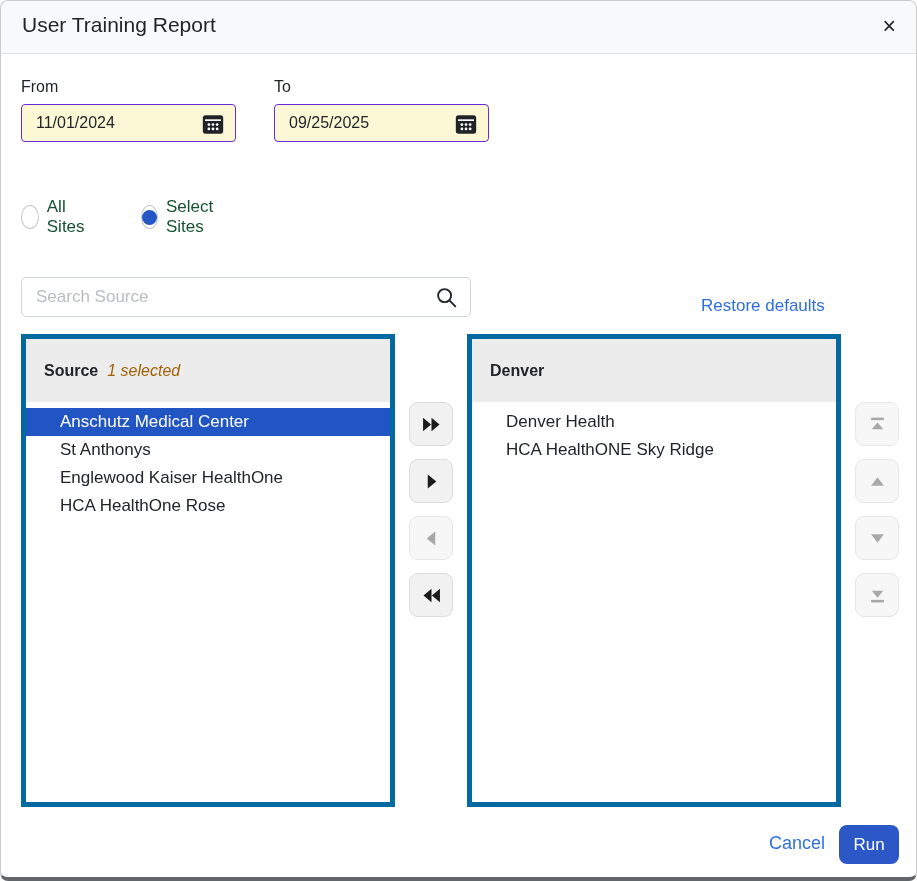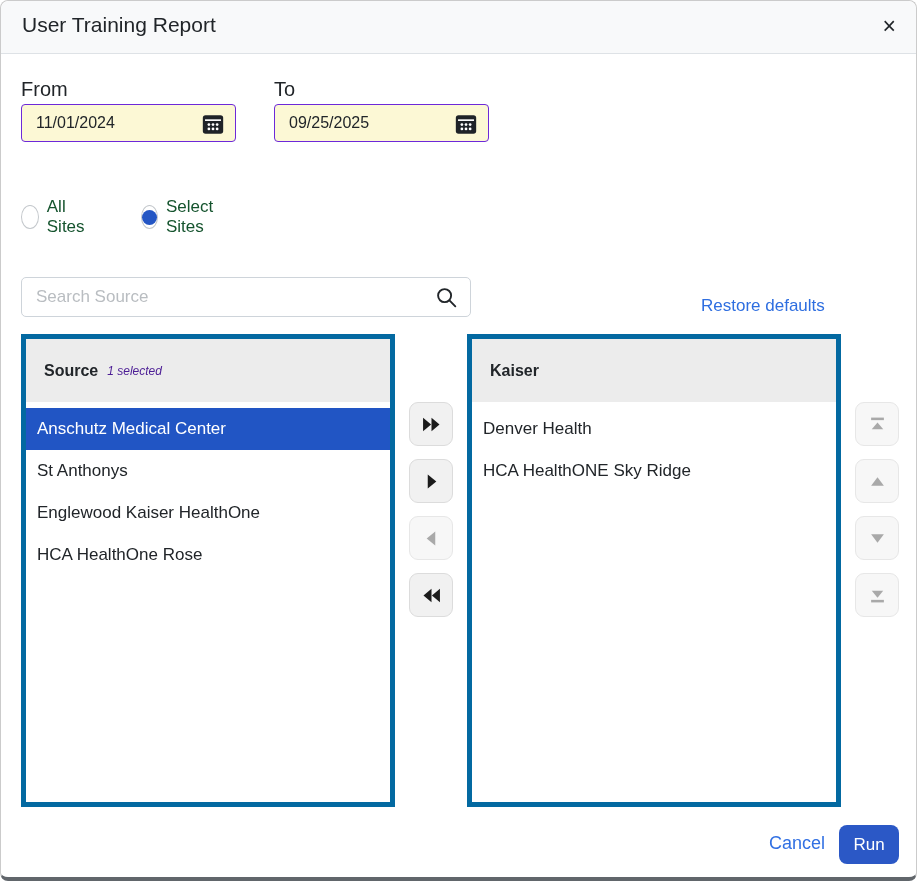--- a/index.html
+++ b/index.html
@@ -29,21 +29,21 @@
     font-size:21px; color:#212529;
   }
   .close-btn {
     position:absolute; right:20px; top:11px;
     font-size:23px; line-height:28px; color:#212529;
     background:none; border:none; cursor:pointer;
     font-family:"Liberation Sans", sans-serif;
   }
 
   
-  .field-label { position:absolute; font-size:20px; color:#212529; }
+  .field-label { position:absolute; font-size:16px; color:#212529; }
   .label-from { left:20px; top:77px; }
   .label-to   { left:273px; top:77px;text-align:center; }
   .date-field {
     position:absolute; top:103px; height:38px; width:215px;
     background:#fcf8d5; border:1px solid #6d28d9; border-radius:4px;
   }
   .date-from { left:20px; }
   .date-to   { left:273px; }
   .date-input {
     position:absolute; left:0; top:0; width:100%; height:100%;
@@ -92,25 +92,25 @@
     border:5px solid #0369a1; background:#fff;
   }
   .panel-source { left:20px; }
   .panel-target { left:466px; }
   .panel-header {
     height:66px; background:#ececec;
     display:flex; align-items:center; padding-left:18px;
     border-bottom:3px solid #fff;
   }
   .panel-title { font-size:16px; font-weight:bold; color:#212529; }
-  .panel-count { font-size:12px; font-style:italic; color:#4c1d95; margin-left:9px; }
+  .panel-count { font-size:16px; font-style:italic; color:#a16207; margin-left:9px; }
   .panel-list { position:absolute; top:69px; left:0; right:0; bottom:0; overflow:hidden; }
   .list-row {
-    height:42px; display:flex; align-items:center;
-    padding-left:11px; font-size:17px; color:#212529; cursor:pointer;
+    height:28px; display:flex; align-items:center;
+    padding-left:34px; font-size:17px; color:#212529; cursor:pointer;
     background:#fff;
   }
   .list-row.selected { background:#2155c4; color:#fff; }
 
   
   .sq-btn {
     position:absolute; width:44px; height:44px;
     background:#f1f1f1; border:1px solid #dcdcdc; border-radius:9px;
     display:flex; align-items:center; justify-content:center;
     cursor:pointer; color:#1b1b1b;
@@ -233,21 +233,21 @@
   </button>
   <button class="sq-btn col-mid row4">
     <svg viewBox="0 0 18 14" width="19" height="15" fill="currentColor">
       <polygon points="9,0.5 1.4,7 9,13.5"></polygon>
         <polygon points="17,0.5 9.4,7 17,13.5"></polygon>
     </svg>
   </button>
 
   <div class="panel panel-target">
     <div class="panel-header">
-      <span class="panel-title">Kaiser</span>
+      <span class="panel-title">Denver</span>
     </div>
     <div class="panel-list">
       <div class="list-row">Denver Health</div>
       <div class="list-row">HCA HealthONE Sky Ridge</div>
     </div>
   </div>
 
   <button class="sq-btn col-right row1 disabled">
     <svg viewBox="0 0 16 14" width="17" height="15" fill="currentColor">
       <rect x="2" y="0.5" width="12" height="2.4"></rect>

